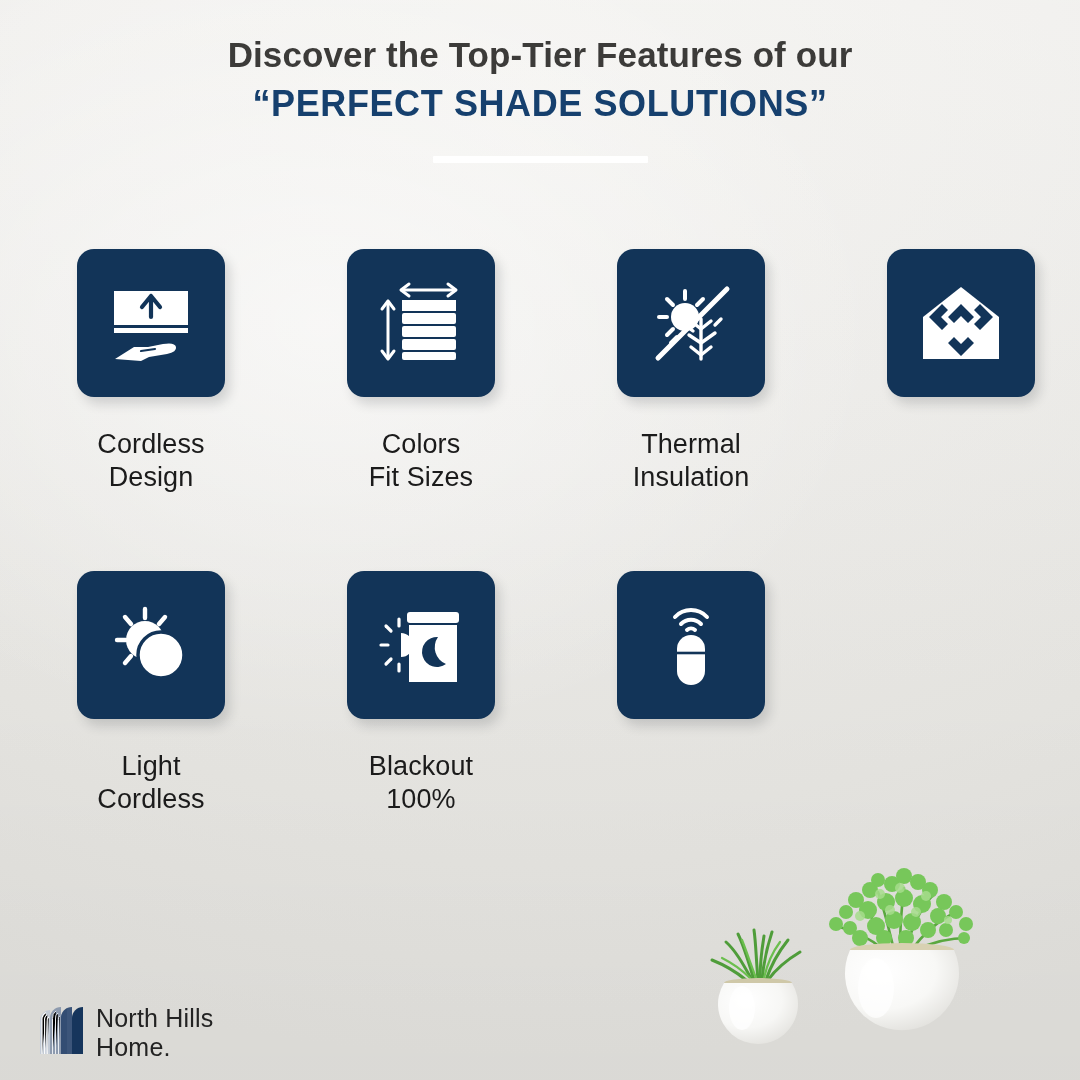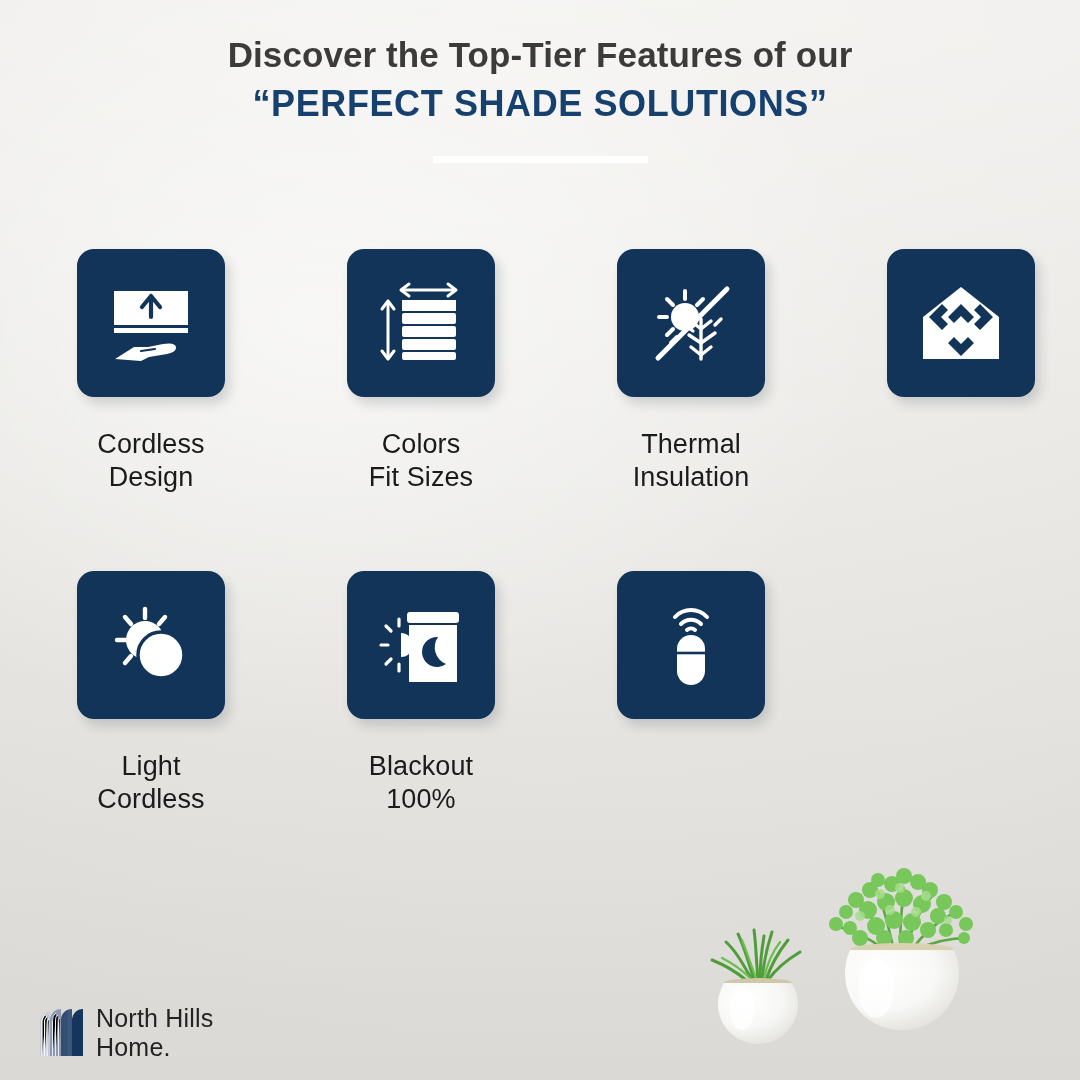--- a/index.html
+++ b/index.html
@@ -43,21 +43,21 @@
     display:flex; align-items:center; justify-content:center;
   }
   .tile svg{ display:block; }
   .cap{
     margin-top:31px; font-size:27px; line-height:1.22; color:#1b1b1b;
     text-align:center; letter-spacing:.1px; font-weight:400;
   }
   .row2 .cap{ }
 
   
-  .logo{ position:absolute; left:38px; bottom:18px; display:flex; align-items:center; gap:12px; }
+  .logo{ position:absolute; left:38px; bottom:18px; display:flex; gap:12px; }
   .logo-text{ font-size:25px; line-height:1.16; color:#232323; letter-spacing:.2px; }
 
   
   .plants{ position:absolute; right:0; bottom:0; width:400px; height:230px; }
 </style>
 </head>
 <body>
 
 <div class="vignette"></div>
 

